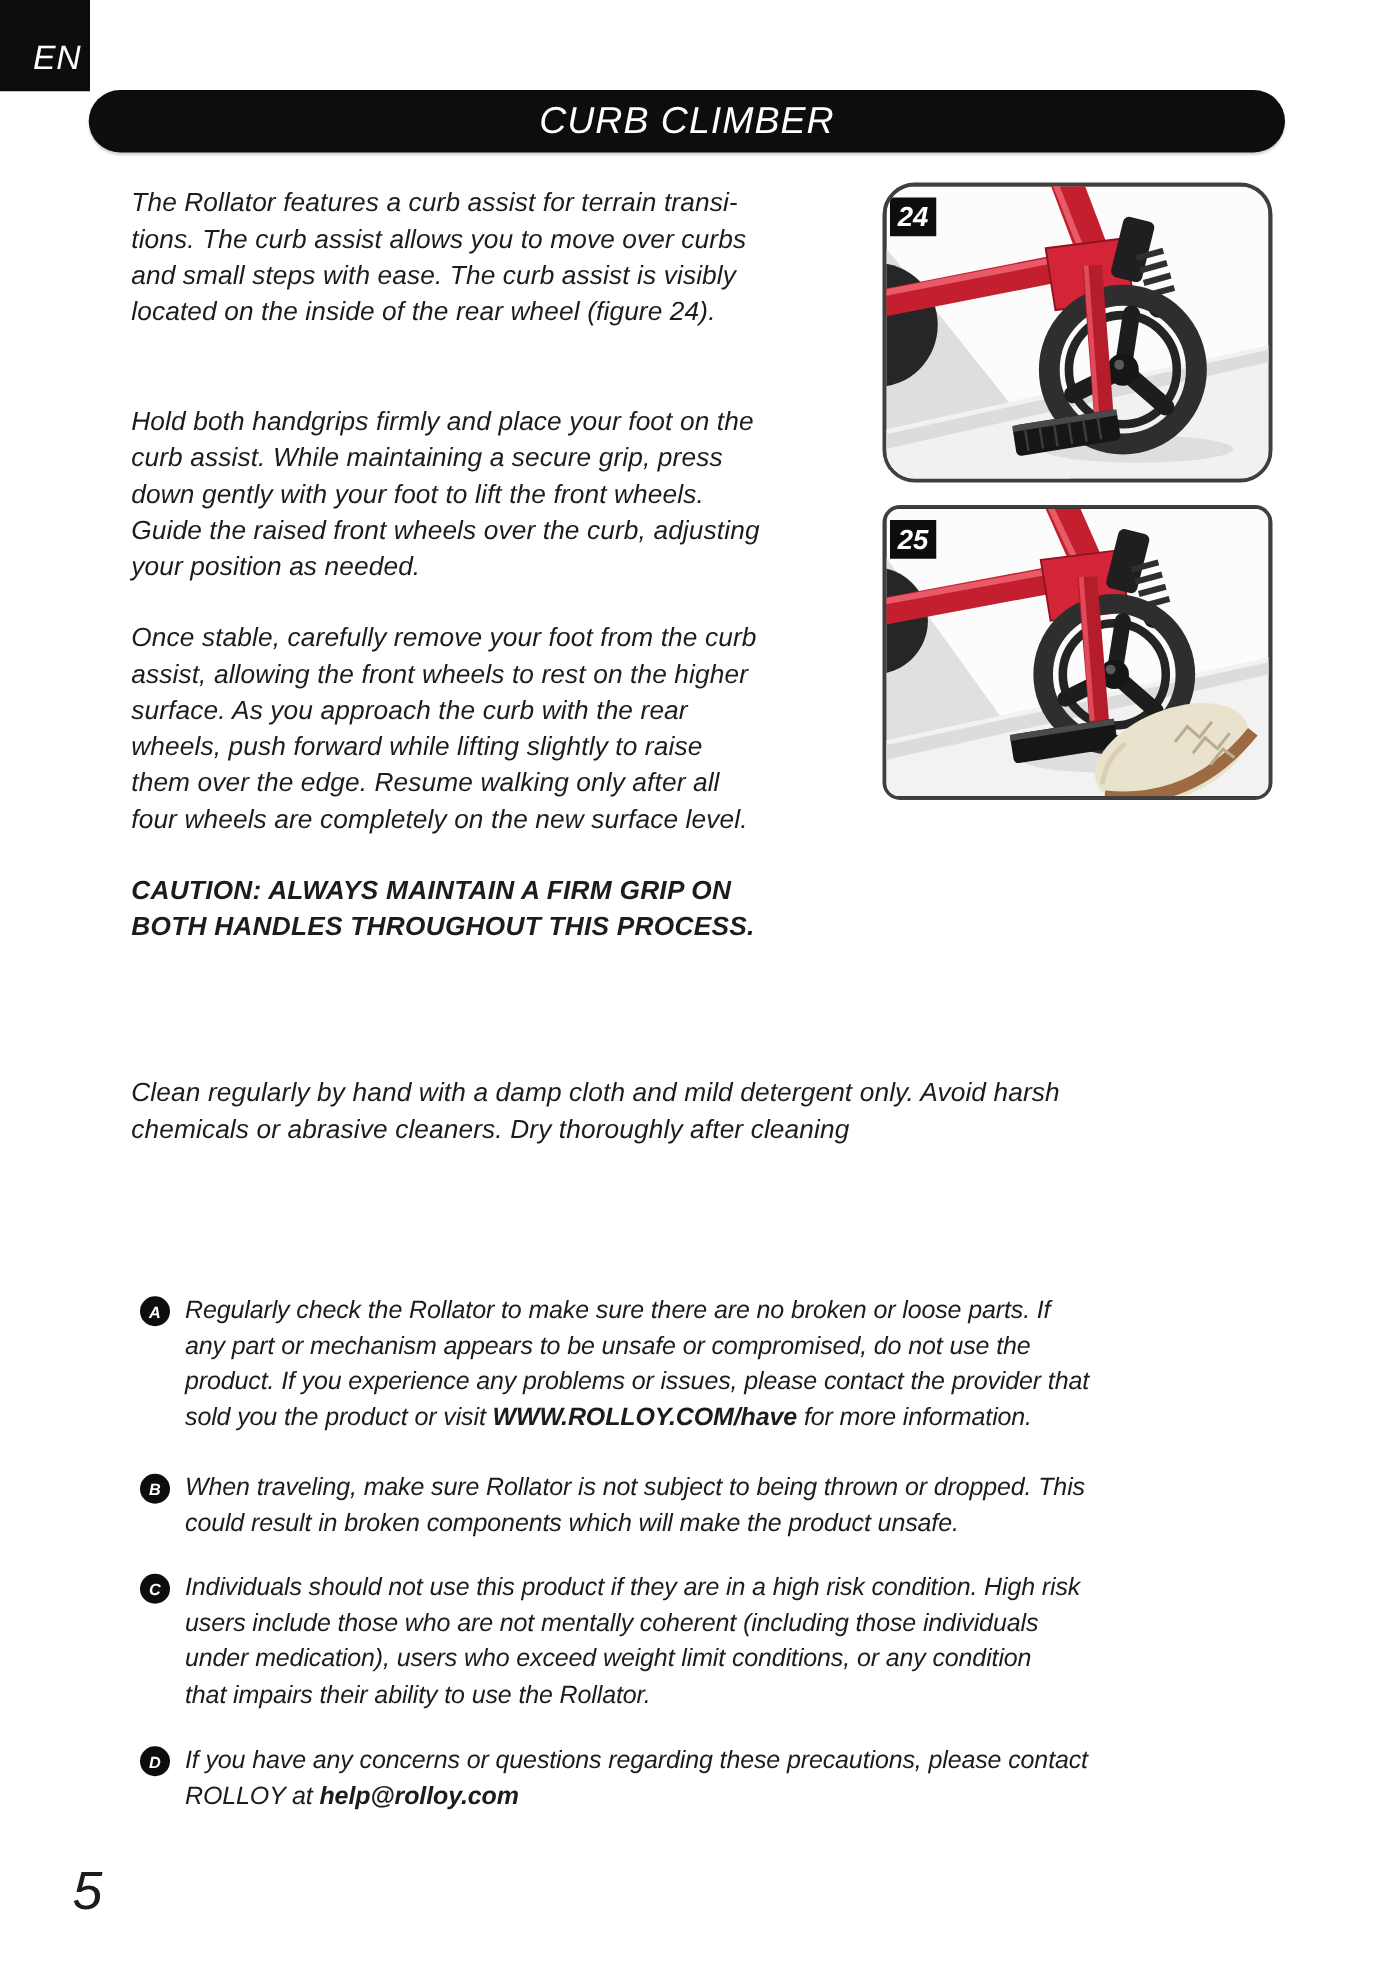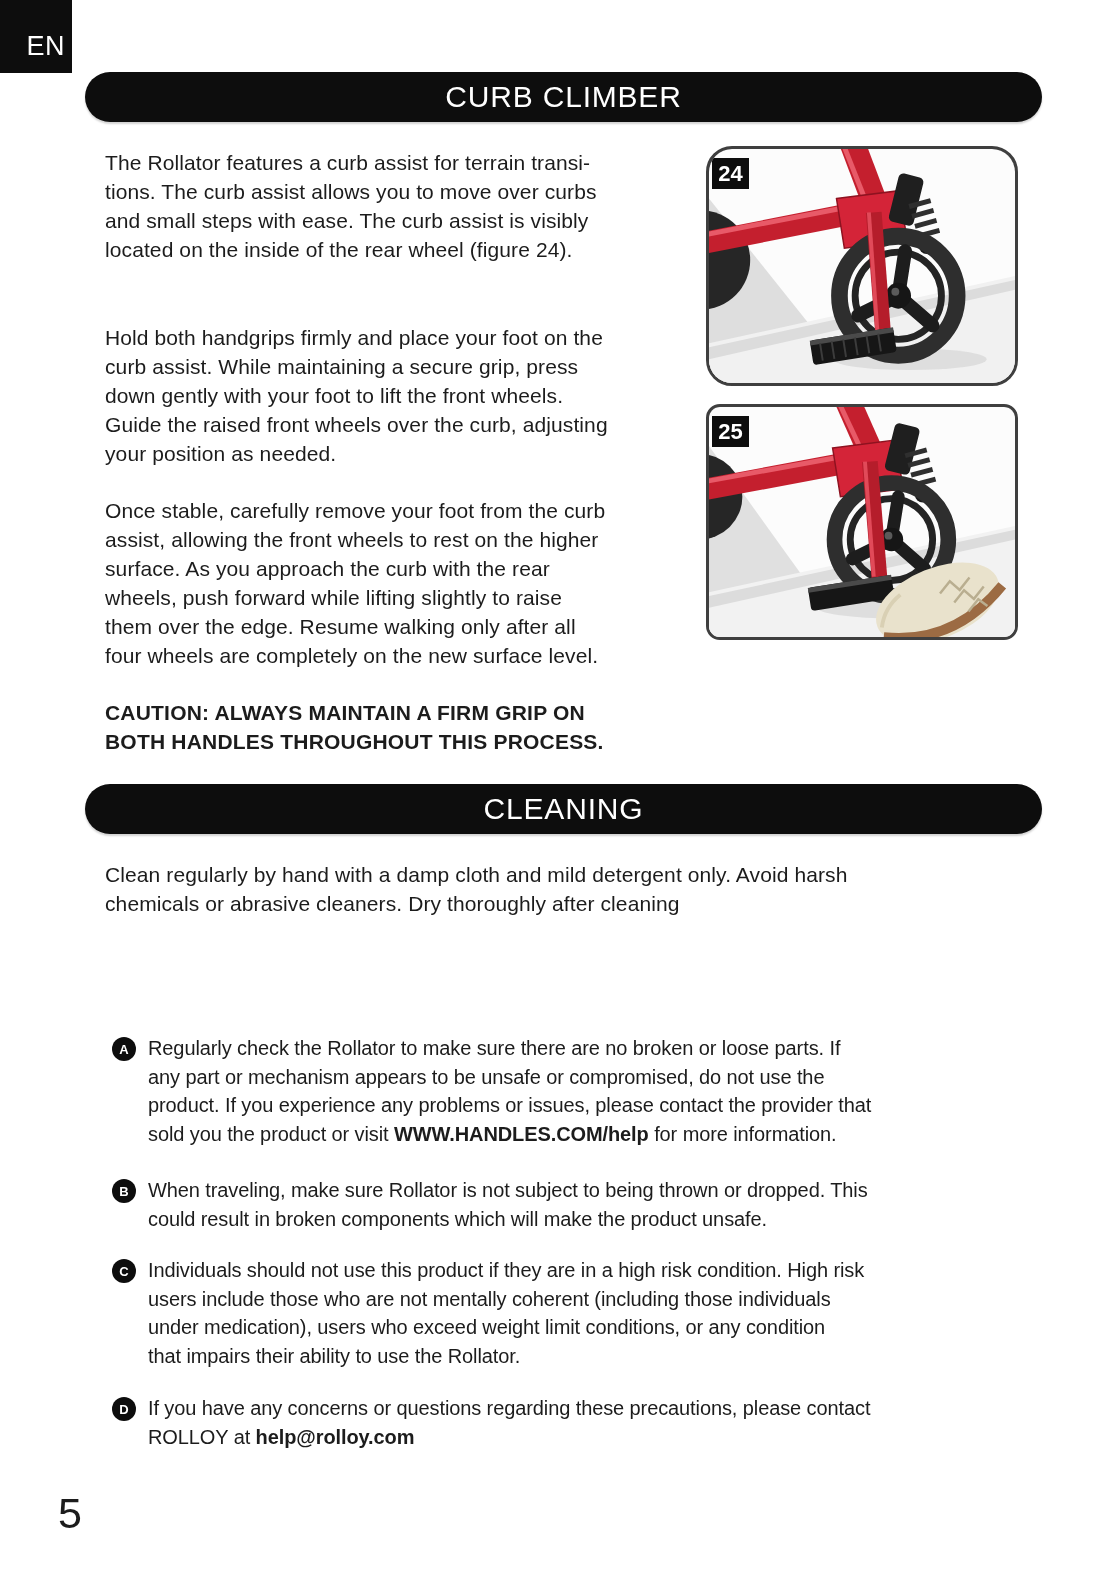--- a/index.html
+++ b/index.html
@@ -3,32 +3,33 @@
 <meta charset="utf-8">
 <style>
   html,body{margin:0;padding:0;background:#ffffff;}
   .page{
     position:relative;
     width:1100px;height:1585px;
     background:#ffffff;
     font-family:"Liberation Sans","DejaVu Sans",sans-serif;
     color:#1c1c1c;
     overflow:hidden;
+    font-style:italic;
   }
   
   .lang-tab{
     position:absolute;left:0;top:0;width:72px;height:73px;
     background:#0d0d0d;color:#ffffff;
     display:flex;align-items:flex-end;justify-content:flex-end;
     padding:0 7px 11px 0;box-sizing:border-box;
     font-size:27px;font-weight:500;letter-spacing:0.5px;
   }
   
   .pill{
-    position:absolute;left:85px;width:957px;height:50px;
+    position:absolute;left:71px;width:957px;height:50px;
     background:#0d0d0d;border-radius:26px;
     display:flex;align-items:center;justify-content:center;
     box-shadow:0 2px 2px rgba(0,0,0,0.18);
   }
   .pill span{
     color:#ffffff;font-size:30px;font-weight:500;letter-spacing:0.8px;
   }
   .pill.curb{top:72px;}
   .pill.cleaning{top:784px;}
   .pill.safety{top:956px;}
@@ -220,33 +221,30 @@
         <g stroke="#b9ae90" stroke-width="2.5" fill="none">
           <path d="M 238,196 l 14,-8 l 6,12 l 14,-8"></path>
           <path d="M 248,210 l 14,-8 l 6,12 l 14,-8"></path>
           <path d="M 258,224 l 14,-8 l 6,10"></path>
         </g>
       </g>
     </svg>
     <div class="fig-label">25</div>
   </div>
 
-  <div class="pill cleaning">
-    <span>CLEANING</span>
-  </div>
   <div class="copy cleaning-body">Clean regularly by hand with a damp cloth and mild detergent only. Avoid harsh
 chemicals or abrasive cleaners. Dry thoroughly after cleaning</div>
 
 
   <div class="safety-item a">
     <div class="badge">A</div>
     <div class="item-text"><span>Regularly check the Rollator to make sure there are no broken or loose parts. If
 any part or mechanism appears to be unsafe or compromised, do not use the
 product. If you experience any problems or issues, please contact the provider that
-sold you the product or visit </span><b>WWW.HANDLES.COM/help</b><span> for more information.</span></div>
+sold you the product or visit </span><b>WWW.ROLLOY.COM/have</b><span> for more information.</span></div>
   </div>
 
   <div class="safety-item b">
     <div class="badge">B</div>
     <div class="item-text"><span>When traveling, make sure Rollator is not subject to being thrown or dropped. This
 could result in broken components which will make the product unsafe.</span><b></b><span></span></div>
   </div>
 
   <div class="safety-item c">
     <div class="badge">C</div>

